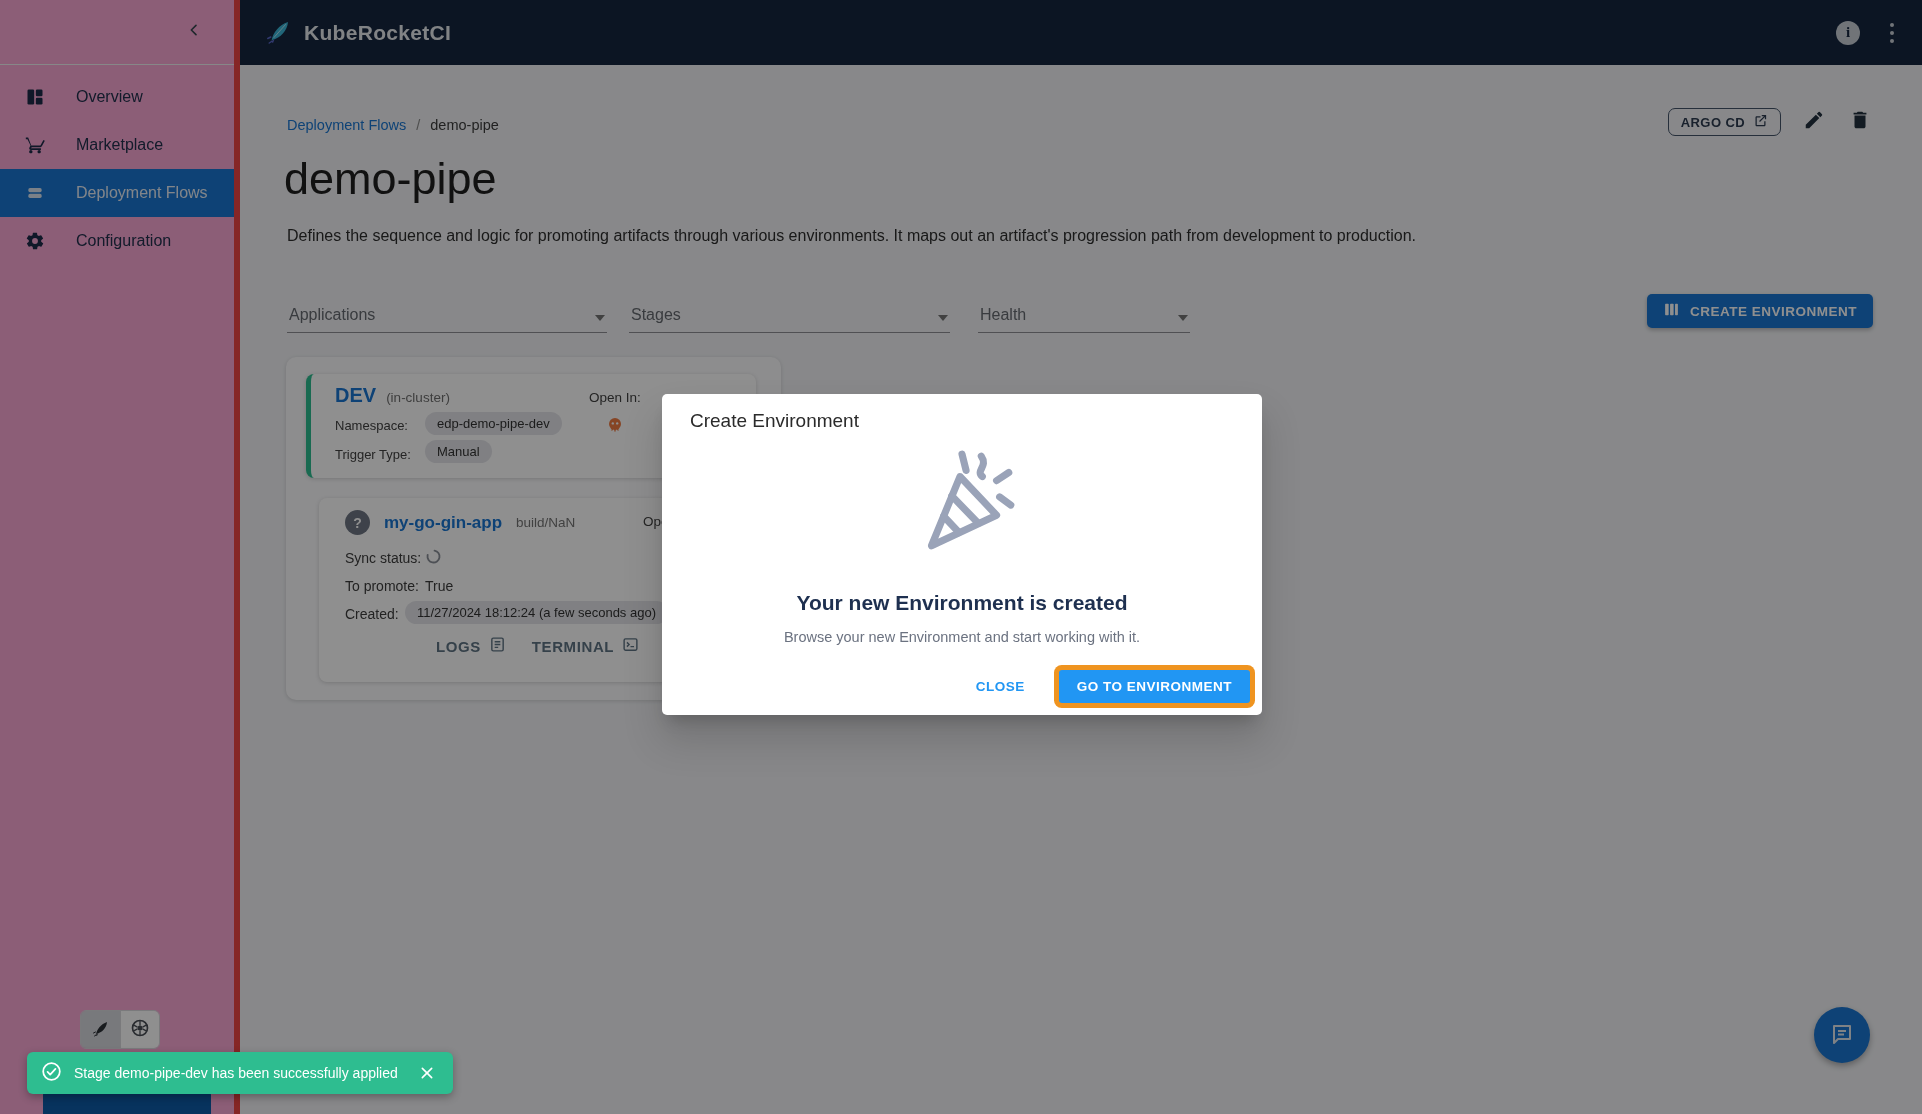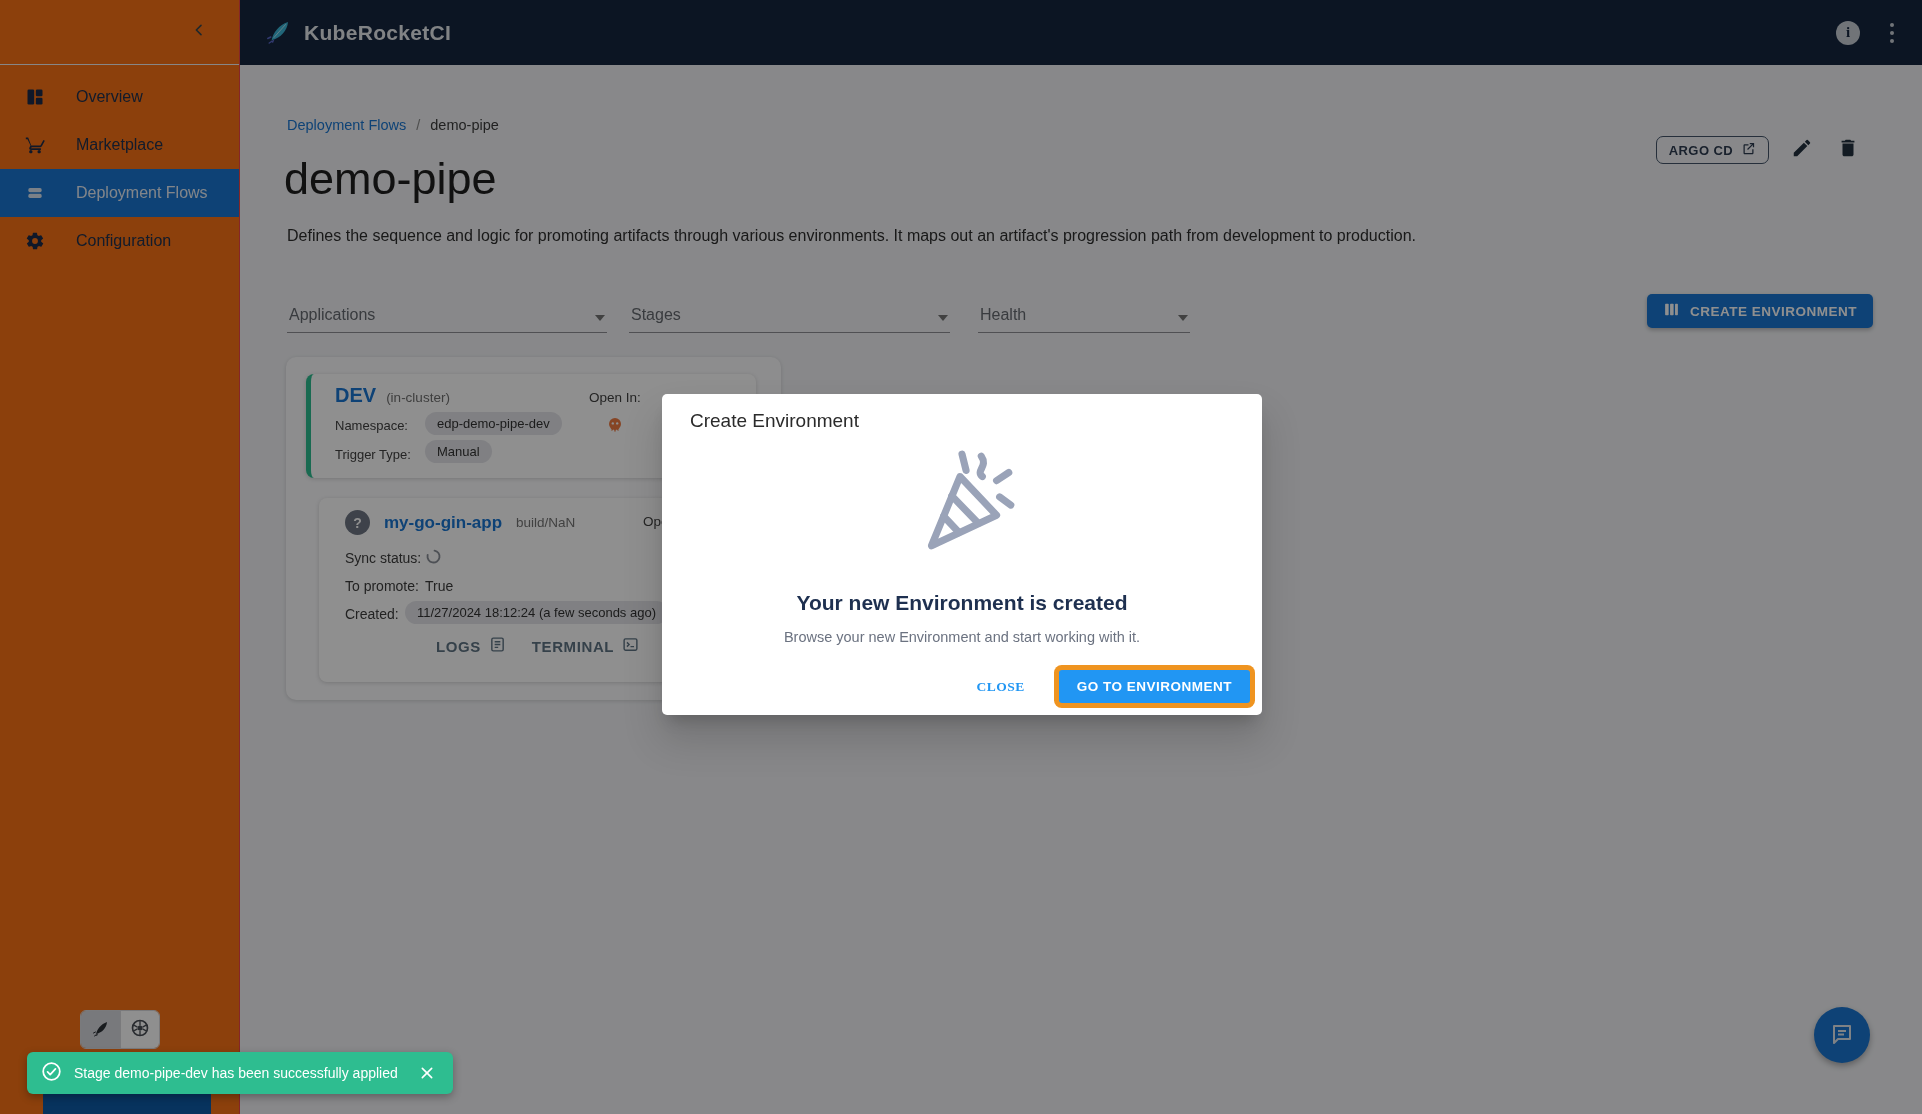--- a/index.html
+++ b/index.html
@@ -13,22 +13,22 @@
   .brand { display:flex; align-items:center; gap:10px; }
   .brand-title { color:#e7eaee; font-size:21px; font-weight:700; letter-spacing:.3px; }
   .topbar-right { margin-left:auto; display:flex; align-items:center; gap:26px; }
   .info-btn { width:24px; height:24px; border-radius:50%; background:#c9cfd7; color:#16273f;
               display:flex; align-items:center; justify-content:center; font-weight:700;
               font-size:15px; font-family:"Liberation Serif", serif; cursor:pointer; }
   .kebab { display:flex; flex-direction:column; gap:4px; cursor:pointer; padding:4px; }
   .kebab i { width:4px; height:4px; border-radius:50%; background:#c9cfd7; display:block; }
 
   
-  .sidebar { position:absolute; left:0; top:0; bottom:0; width:240px; background:#f97316;
-             border-right:1px solid #ef4444; z-index:21; }
+  .sidebar { position:absolute; left:0; top:0; bottom:0; width:240px; background:#f9a8d4;
+             border-right:6px solid #ef4444; z-index:21; }
   .sidebar-head { height:65px; display:flex; align-items:center; justify-content:flex-end;
                   padding-right:26px; border-bottom:1px solid #f0f0f2; }
   .collapse-btn { width:28px; height:28px; display:flex; align-items:center; justify-content:center;
                   cursor:pointer; color:#37474f; }
   .nav { padding-top:8px; }
   .nav-item { height:48px; display:flex; align-items:center; padding-left:24px; cursor:pointer;
               color:#22314d; font-size:16px; }
   .nav-item .nav-ico { width:22px; height:22px; margin-right:30px; display:flex; align-items:center;
                        justify-content:center; color:#1d2c49; flex:none; }
   .nav-item.selected { background:#1976d2; color:#e8eef6; }
@@ -45,21 +45,21 @@
   
   .main { position:absolute; left:240px; top:65px; right:0; bottom:0; background:#f2f3f6; }
   .breadcrumb { position:absolute; left:47px; top:52px; font-size:14.5px; display:flex; gap:10px;
                 align-items:center; }
   .crumb-link { color:#1976d2; cursor:pointer; }
   .crumb-sep { color:#8a8a8a; }
   .crumb-current { color:#3c3c3c; }
   .page-title { position:absolute; left:44px; top:88px; font-size:45px; font-weight:400; color:#1f1f1f; }
   .page-desc { position:absolute; left:47px; top:162px; font-size:16px; color:#2e2e2e; width:1200px; }
 
-  .hdr-actions { position:absolute; top:43px; right:61px; display:flex; align-items:center; gap:20px;margin-top:28px; }
+  .hdr-actions { position:absolute; top:43px; right:49px; display:flex; align-items:center; gap:20px; }
   .argo-btn { display:flex; align-items:center; gap:8px; border:1px solid #44546a; border-radius:7px;
               padding:4px 12px; font-size:13px; font-weight:700; color:#2e3c50; letter-spacing:.4px;
               cursor:pointer; background:transparent; }
   .icon-btn { width:26px; height:26px; color:#22303f; cursor:pointer; display:flex;
               align-items:center; justify-content:center; }
 
   .filter { position:absolute; top:234px; height:34px; border-bottom:1px solid #8f8f94;
             display:flex; align-items:flex-end; justify-content:space-between; padding:0 2px 8px 2px;
             cursor:pointer; }
   .filter-label { font-size:16px; color:#666a70; }
@@ -113,21 +113,21 @@
             box-shadow:0 11px 15px -7px rgba(0,0,0,.2), 0 24px 38px 3px rgba(0,0,0,.14); }
   .dialog-title { position:absolute; left:28px; top:16px; font-size:19px; font-weight:500; color:#2b2b2b; }
   .popper-wrap { position:absolute; left:0; right:0; top:48px; display:flex; justify-content:center; }
   .dialog-heading { position:absolute; left:0; right:0; top:197px; text-align:center; font-size:21px;
                     font-weight:700; color:#1e3050; }
   .dialog-body { position:absolute; left:0; right:0; top:235px; text-align:center; font-size:14.5px;
                  color:#6b7280; }
   .dialog-actions { position:absolute; right:12px; bottom:12px; display:flex; align-items:center;
                     gap:28px; }
   .close-btn { color:#2196f3; font-size:13.5px; font-weight:700; letter-spacing:.5px; cursor:pointer;
-               background:none; border:none; font-family:Liberation Serif, serif; padding:8px 6px;margin-left:37px; }
+               background:none; border:none; font-family:Liberation Sans, sans-serif; padding:8px 6px;margin-left:37px; }
   .go-btn { background:#2196f3; color:#fff; font-size:13.5px; font-weight:700; letter-spacing:.5px;
             border:none; border-radius:3px; padding:9px 18px; cursor:pointer;
             box-shadow:0 0 0 5px #ef9420; font-family:"Liberation Sans", sans-serif; }
 
   .snackbar { position:absolute; left:27px; top:1052px; width:426px; height:42px; background:#2ebd90;
               border-radius:6px; z-index:130; display:flex; align-items:center; padding:0 14px;
               box-shadow:0 3px 8px rgba(0,0,0,.3); color:#fff; }
   .snackbar-msg { font-size:14px; margin-left:12px; flex:1; }
   .snackbar-close { cursor:pointer; color:#fff; display:flex; align-items:center; padding:4px; }
 

